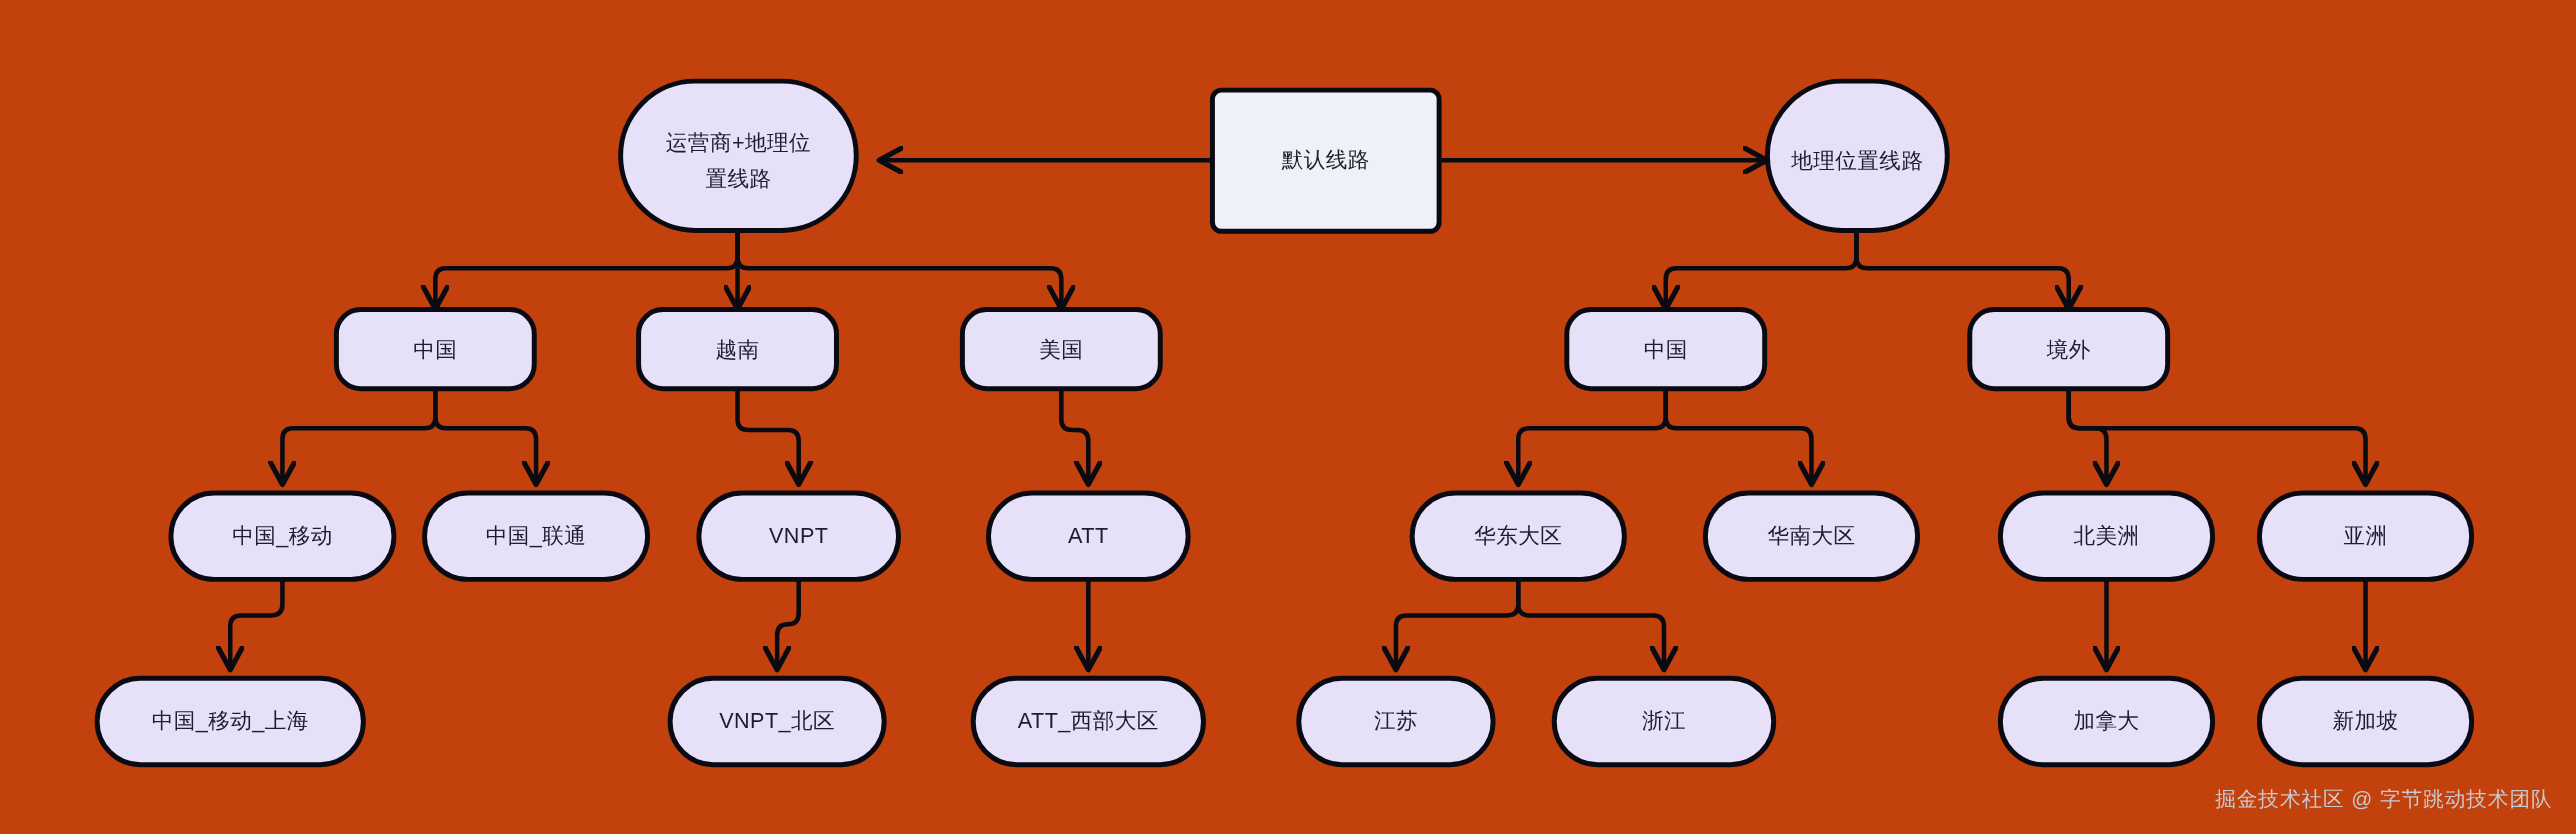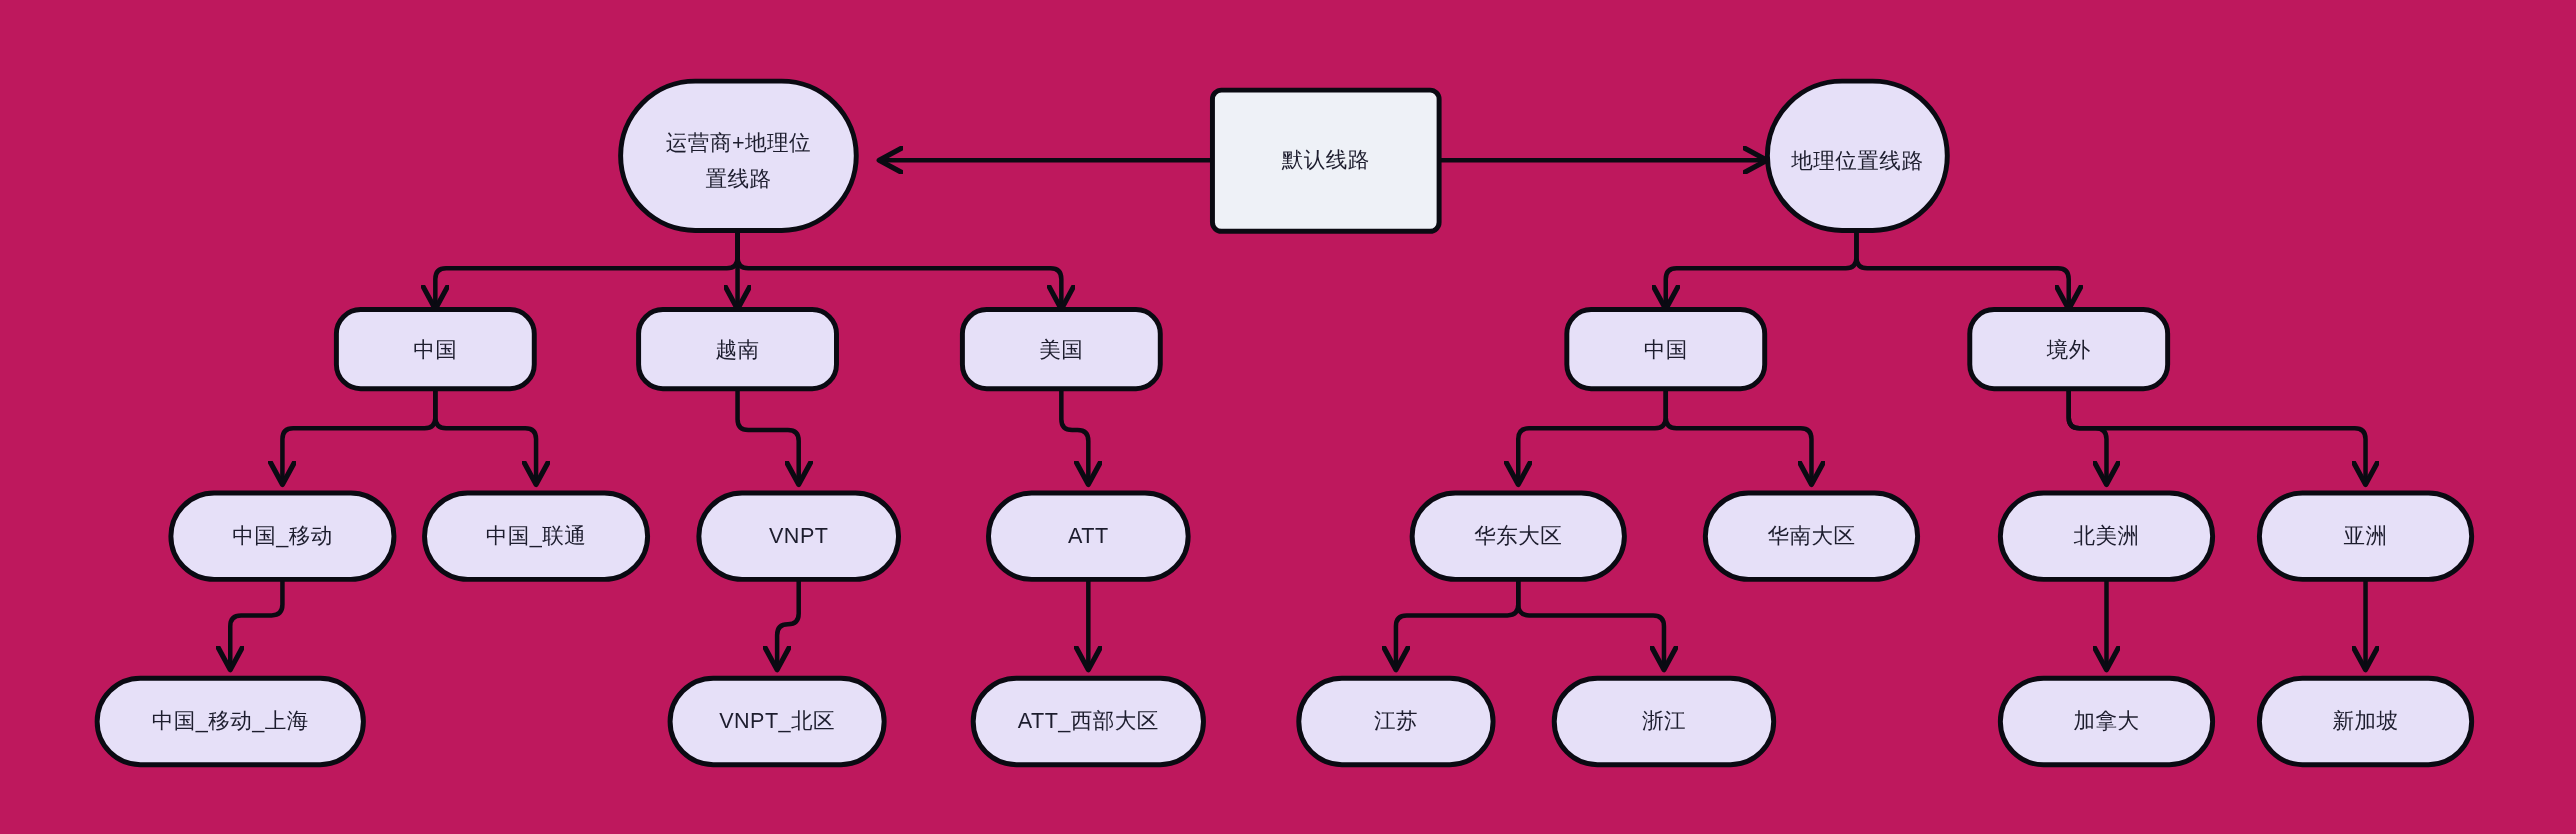--- a/index.html
+++ b/index.html
@@ -10,21 +10,21 @@
   body {
     width: 2576px;
     height: 835px;
     overflow: hidden;
     font-family: "Liberation Sans", "DejaVu Sans", sans-serif;
   }
   #canvas-wrap {
     position: relative;
     width: 2576px;
     height: 835px;
-    background: #be185d;
+    background: #c2410c;
   }
   svg#flow {
     position: absolute;
     left: 0;
     top: 0;
     width: 2576px;
     height: 835px;
     display: block;
   }
   .node-shape {
@@ -226,15 +226,16 @@
       </g>
 
       <g>
         <rect class="node-shape" x="2512" y="754" width="236" height="96" rx="48" ry="48" fill="#e6e0f8"></rect>
         <text class="node-label" x="2630" y="803">新加坡</text>
       </g>
 
     </g>
   </svg>
 
+  <div class="watermark">掘金技术社区 @ 字节跳动技术团队</div>
 
 </div>
 
 
 </body></html>

